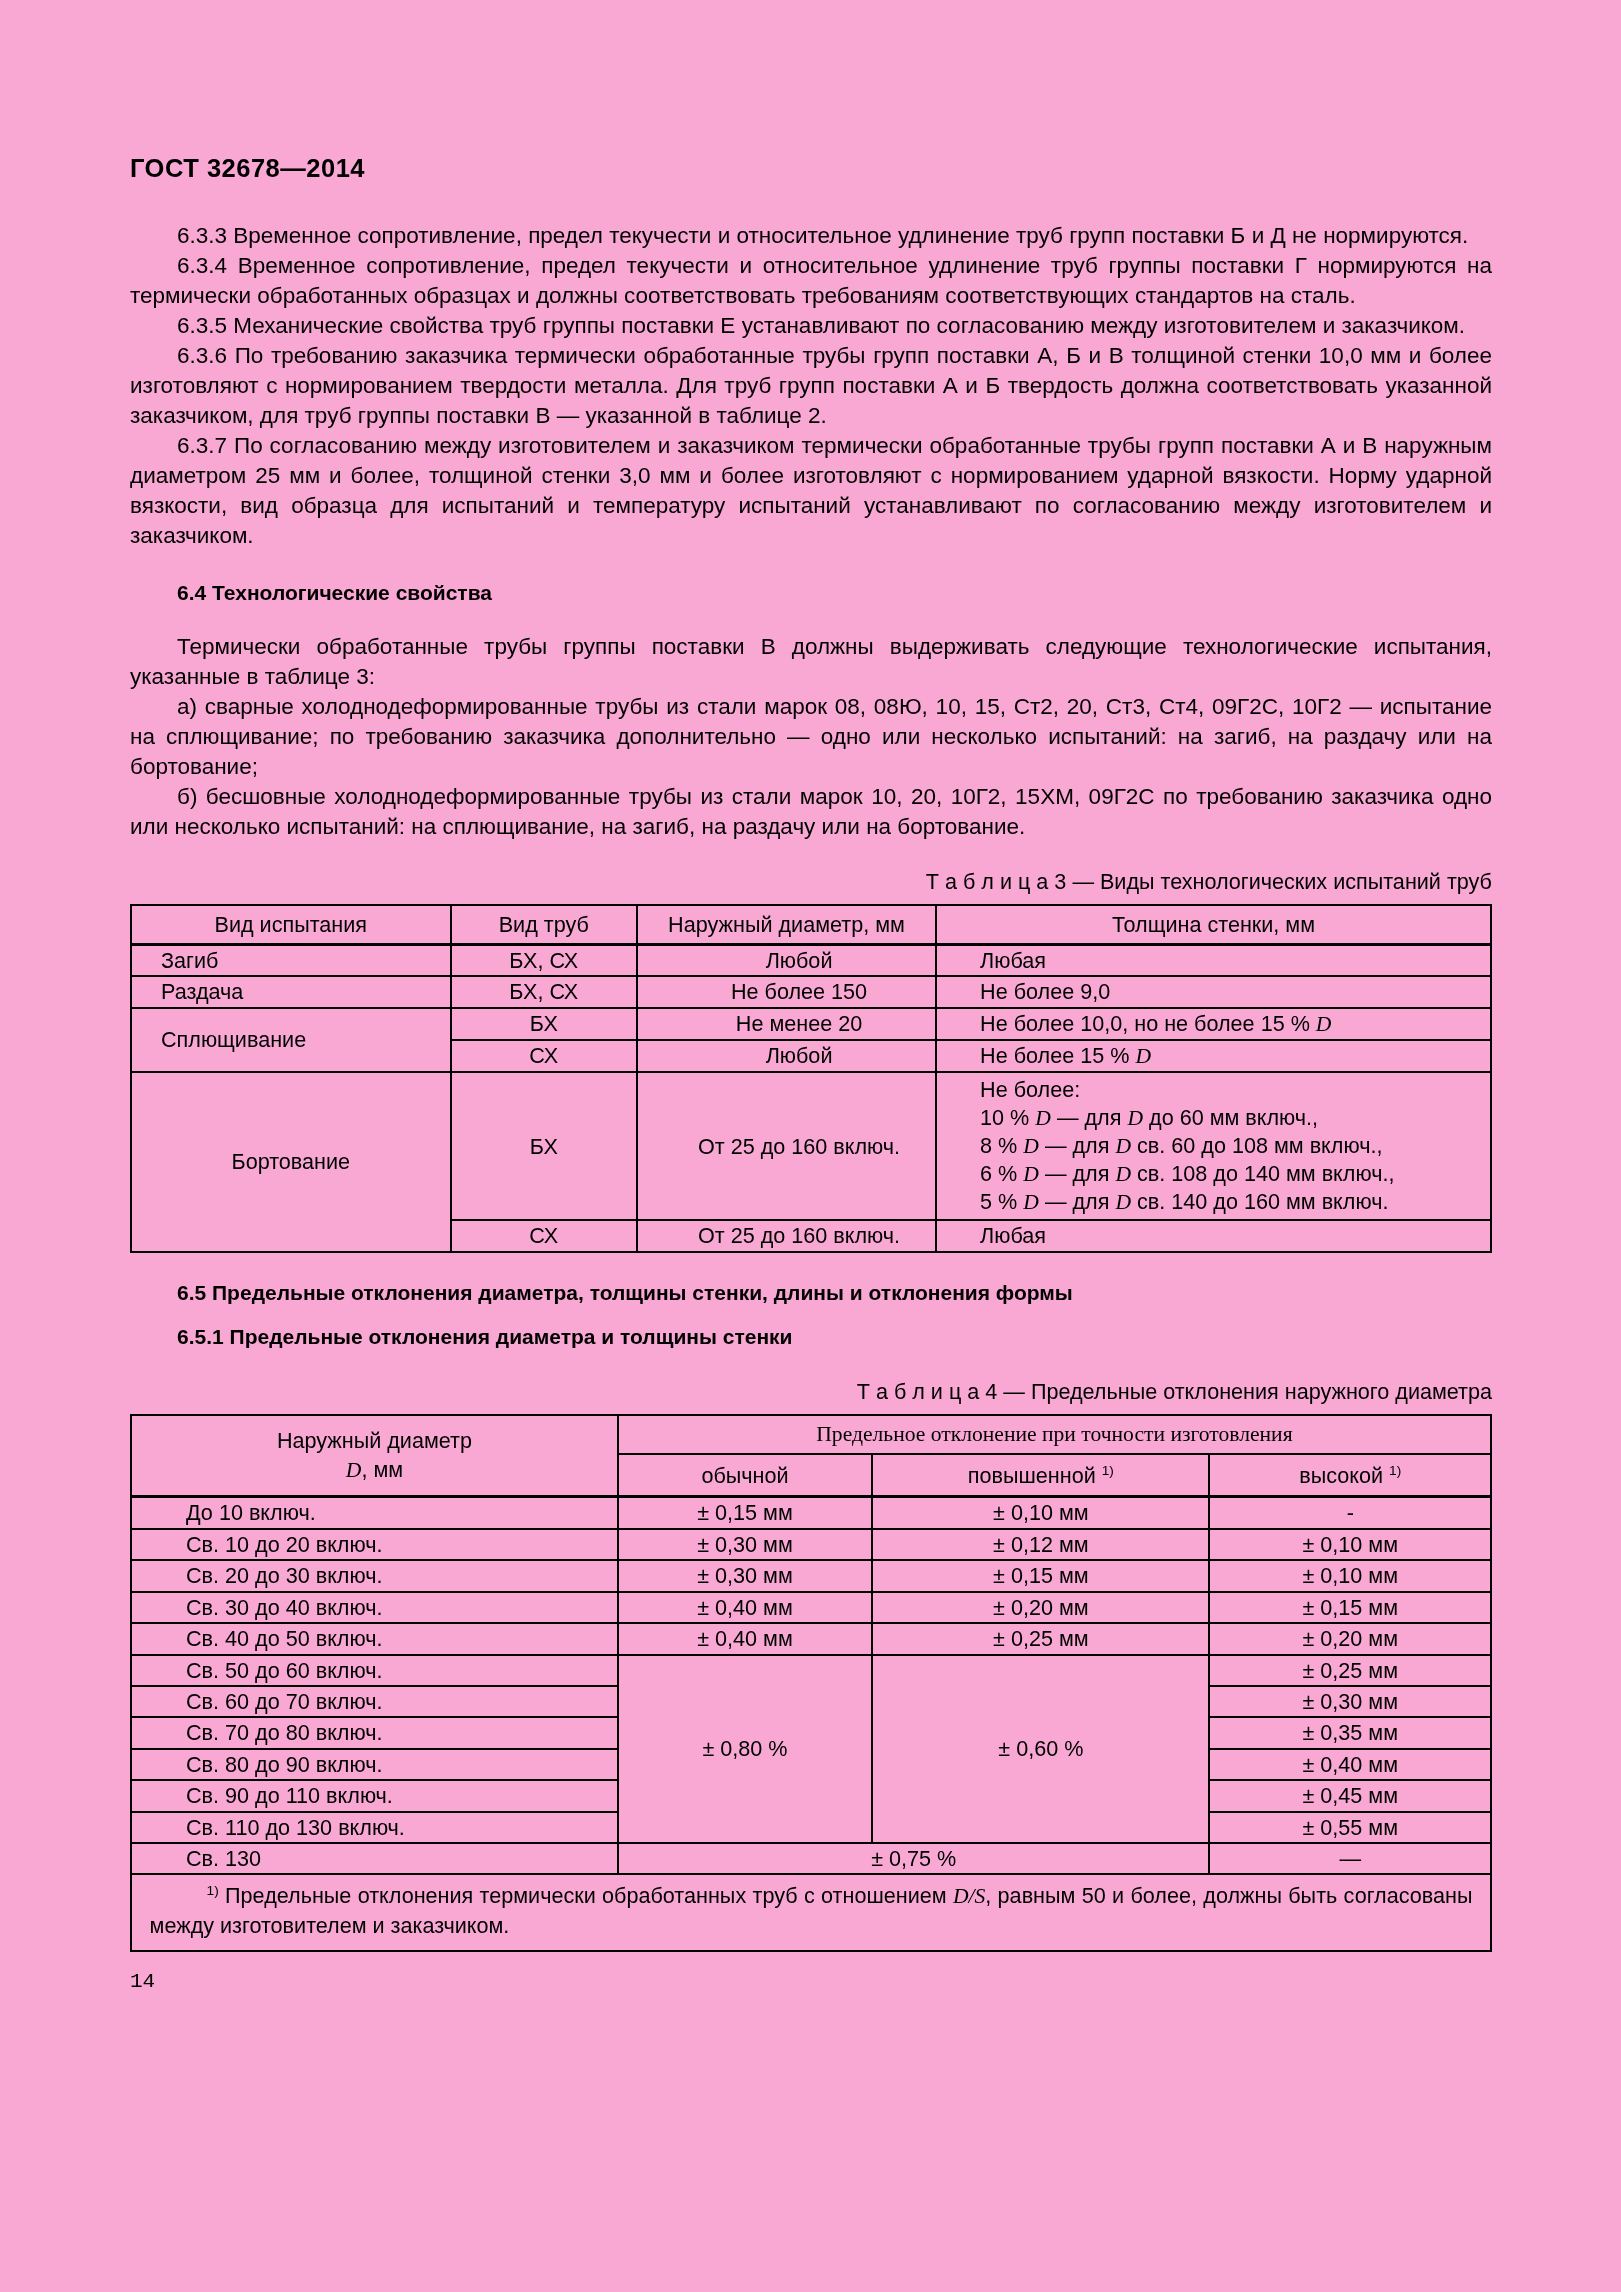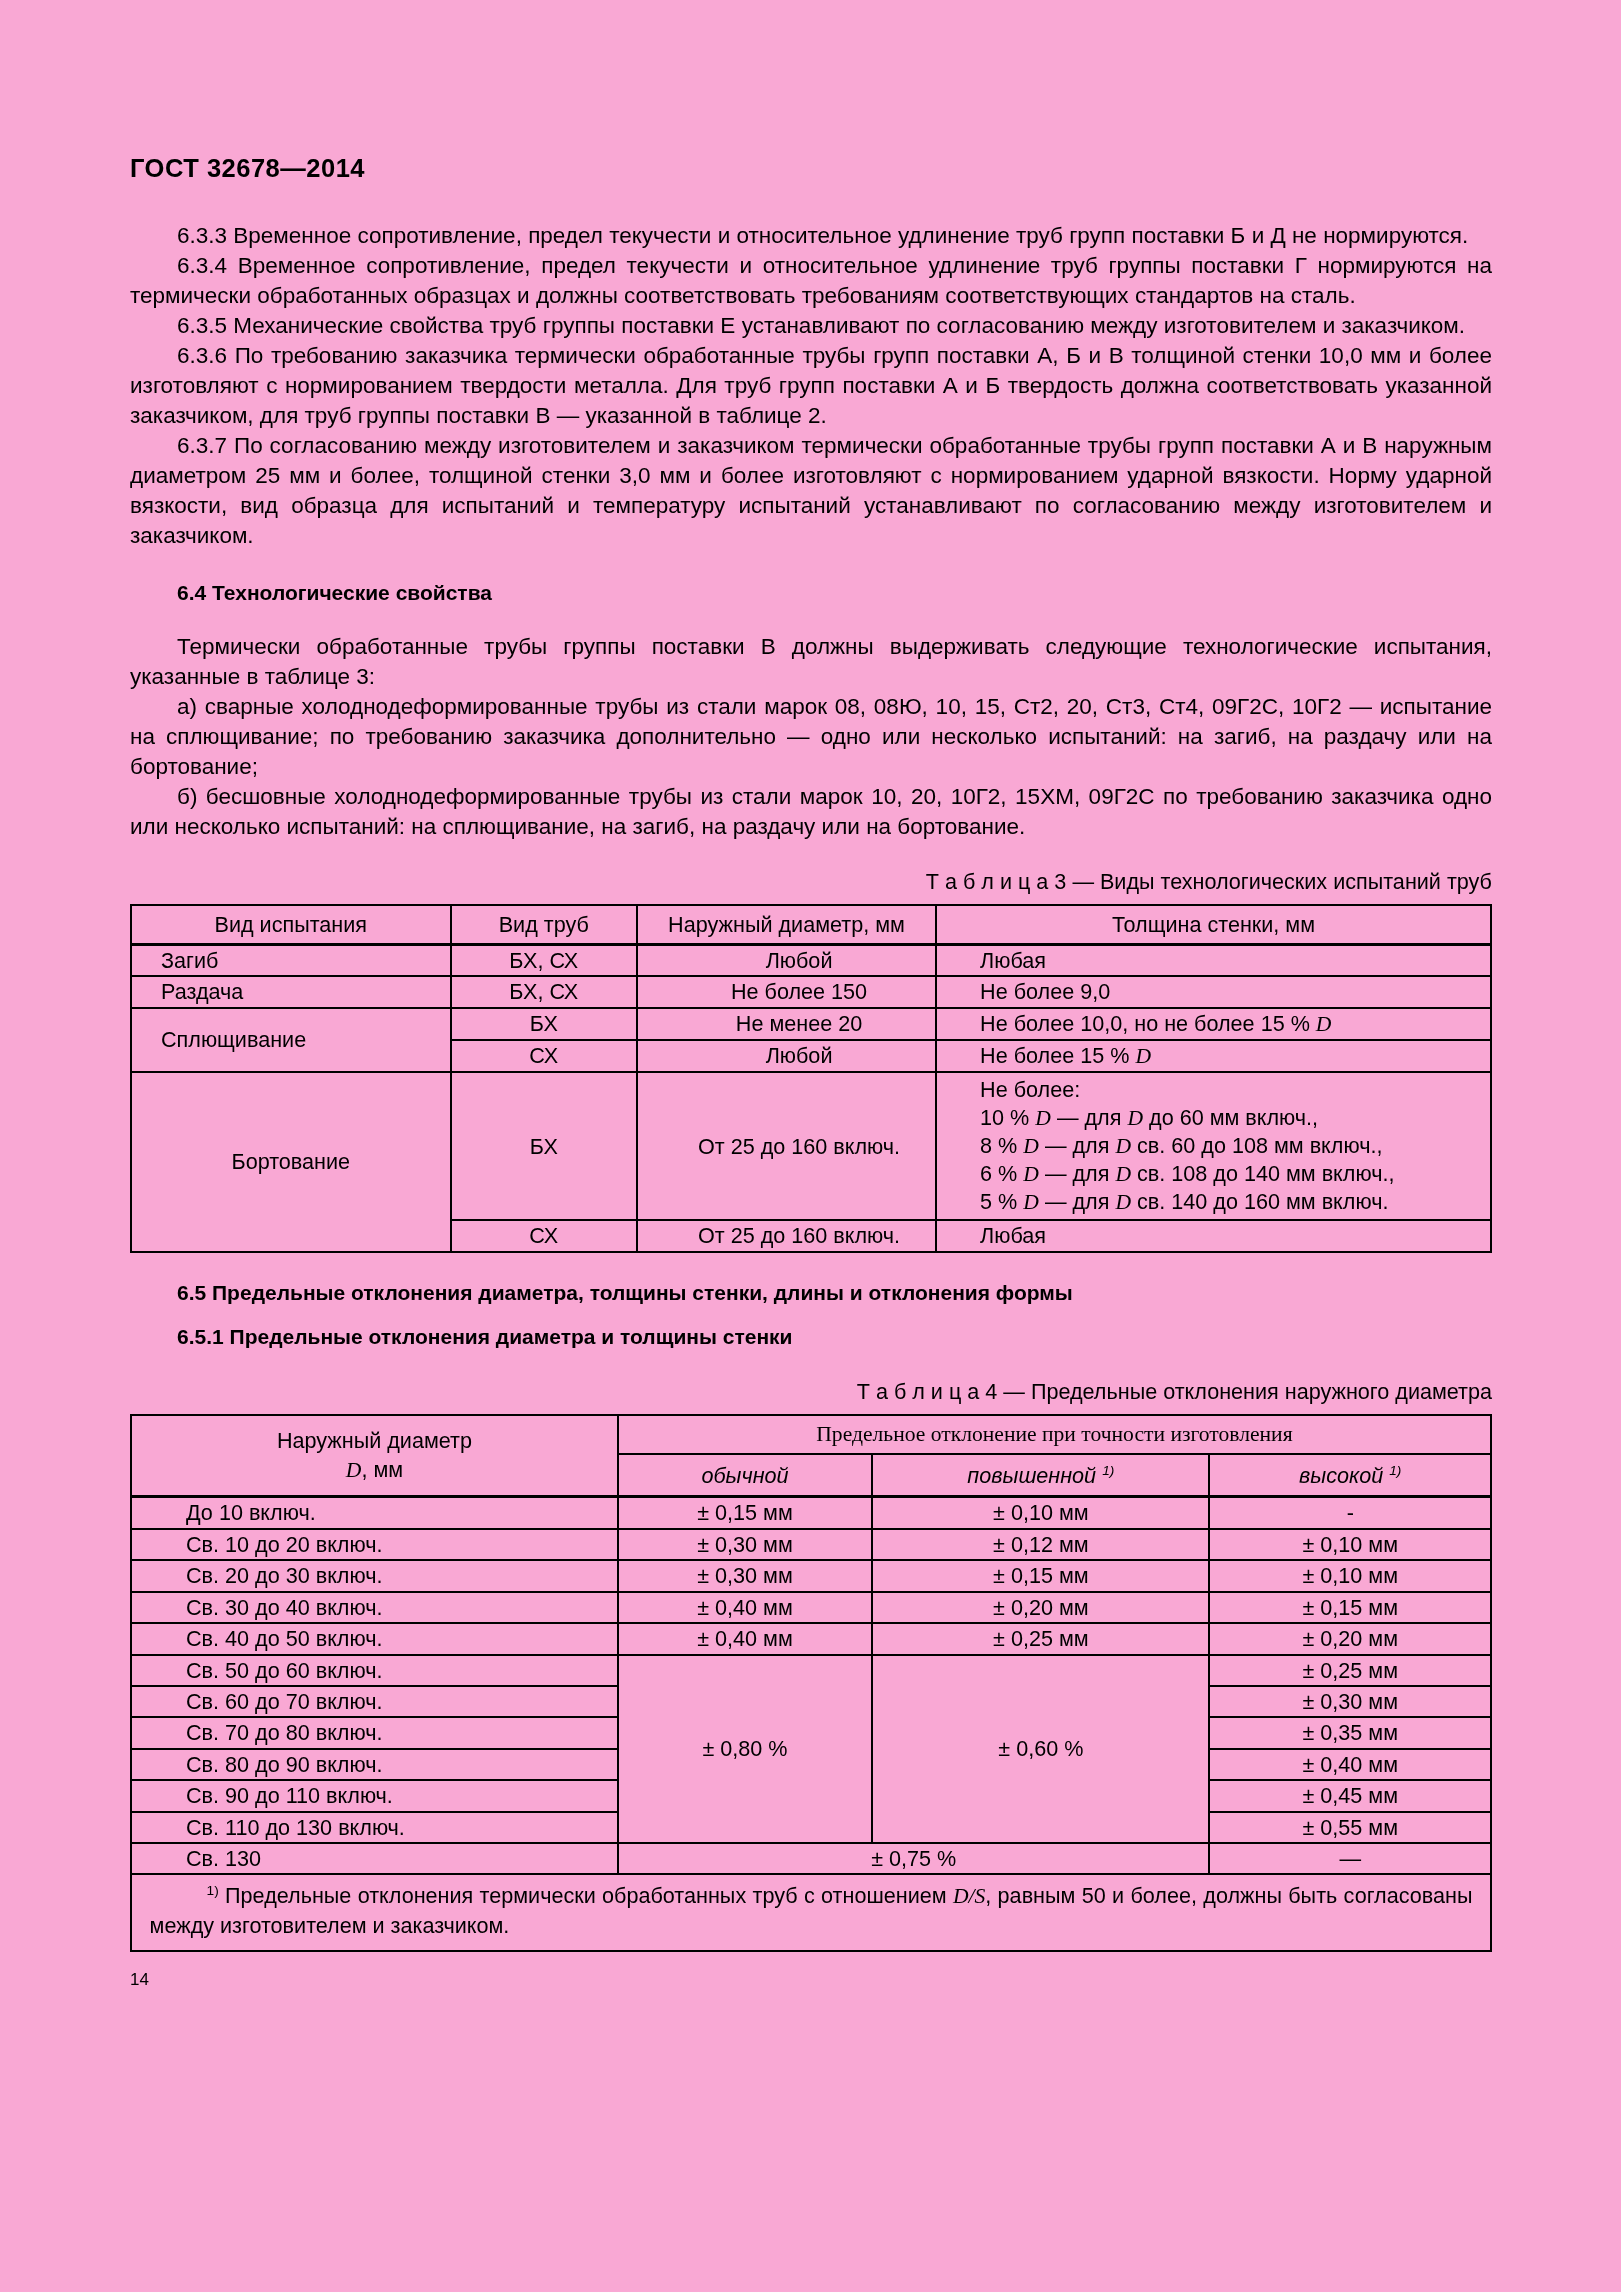--- a/index.html
+++ b/index.html
@@ -49,32 +49,32 @@
     text-align:center; border-bottom:3.9px solid #000; height:39px;
   }
   
   .t3 td.c-test   { text-align:left;  padding-left:29px; }
   .t3 td.c-test.ctr { text-align:center; padding-left:3.9px; }
   .t3 td.c-type   { text-align:center; }
   .t3 td.c-diam   { text-align:center; padding-left:29px; }
   .t3 td.c-wall   { text-align:left; padding-left:43px; }
   .t3 td.c-wall.multi { line-height:28px; padding-top:2.9px; padding-bottom:2.9px; }
   
-  .t4 tr.head2 td { text-align:center; border-bottom:3.9px solid #000; height:43px;font-style:italic; }
+  .t4 tr.head2 td { text-align:center; border-bottom:3.9px solid #000; height:43px; }
   .t4 td.c-dia    { text-align:left; padding-left:54px; height:28px; }
   .t4 td.c-val    { text-align:center; white-space:nowrap; }
   .t4 td.hdr-dia  { text-align:center; line-height:29px; }
   .t4 td.footnote {
     text-align:justify; text-indent:57px;
     padding:5.9px 17.6px 9.8px 17.6px; line-height:29px;
   }
   sup { font-size:13.7px; line-height:0; vertical-align:super; }
   i { font-family:"Liberation Serif", serif; font-style:italic; }
 
-  .page-number { font-size:17px; margin-top:17.6px; }
+  .page-number { font-size:21px; margin-top:17.6px;font-family:Liberation Mono, monospace; }
 </style>
 </head>
 <body>
 
 <div class="page">
   <div class="content">
 
     <div class="doc-header">ГОСТ 32678—2014</div>
 
     <div class="body-block">

